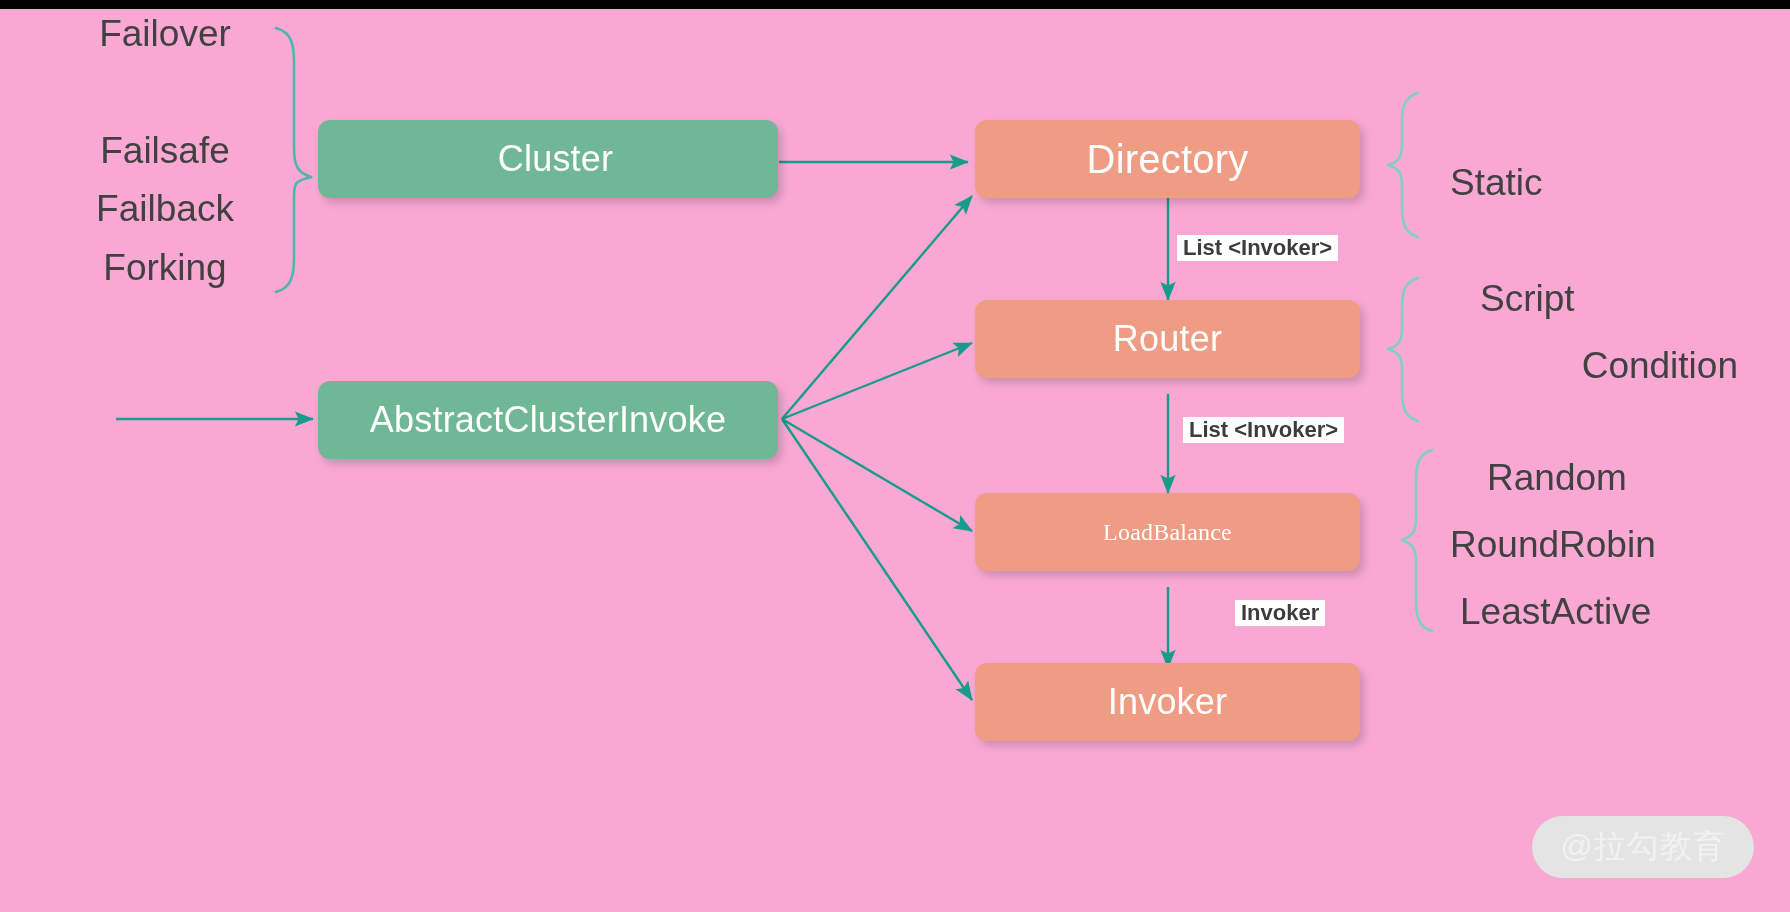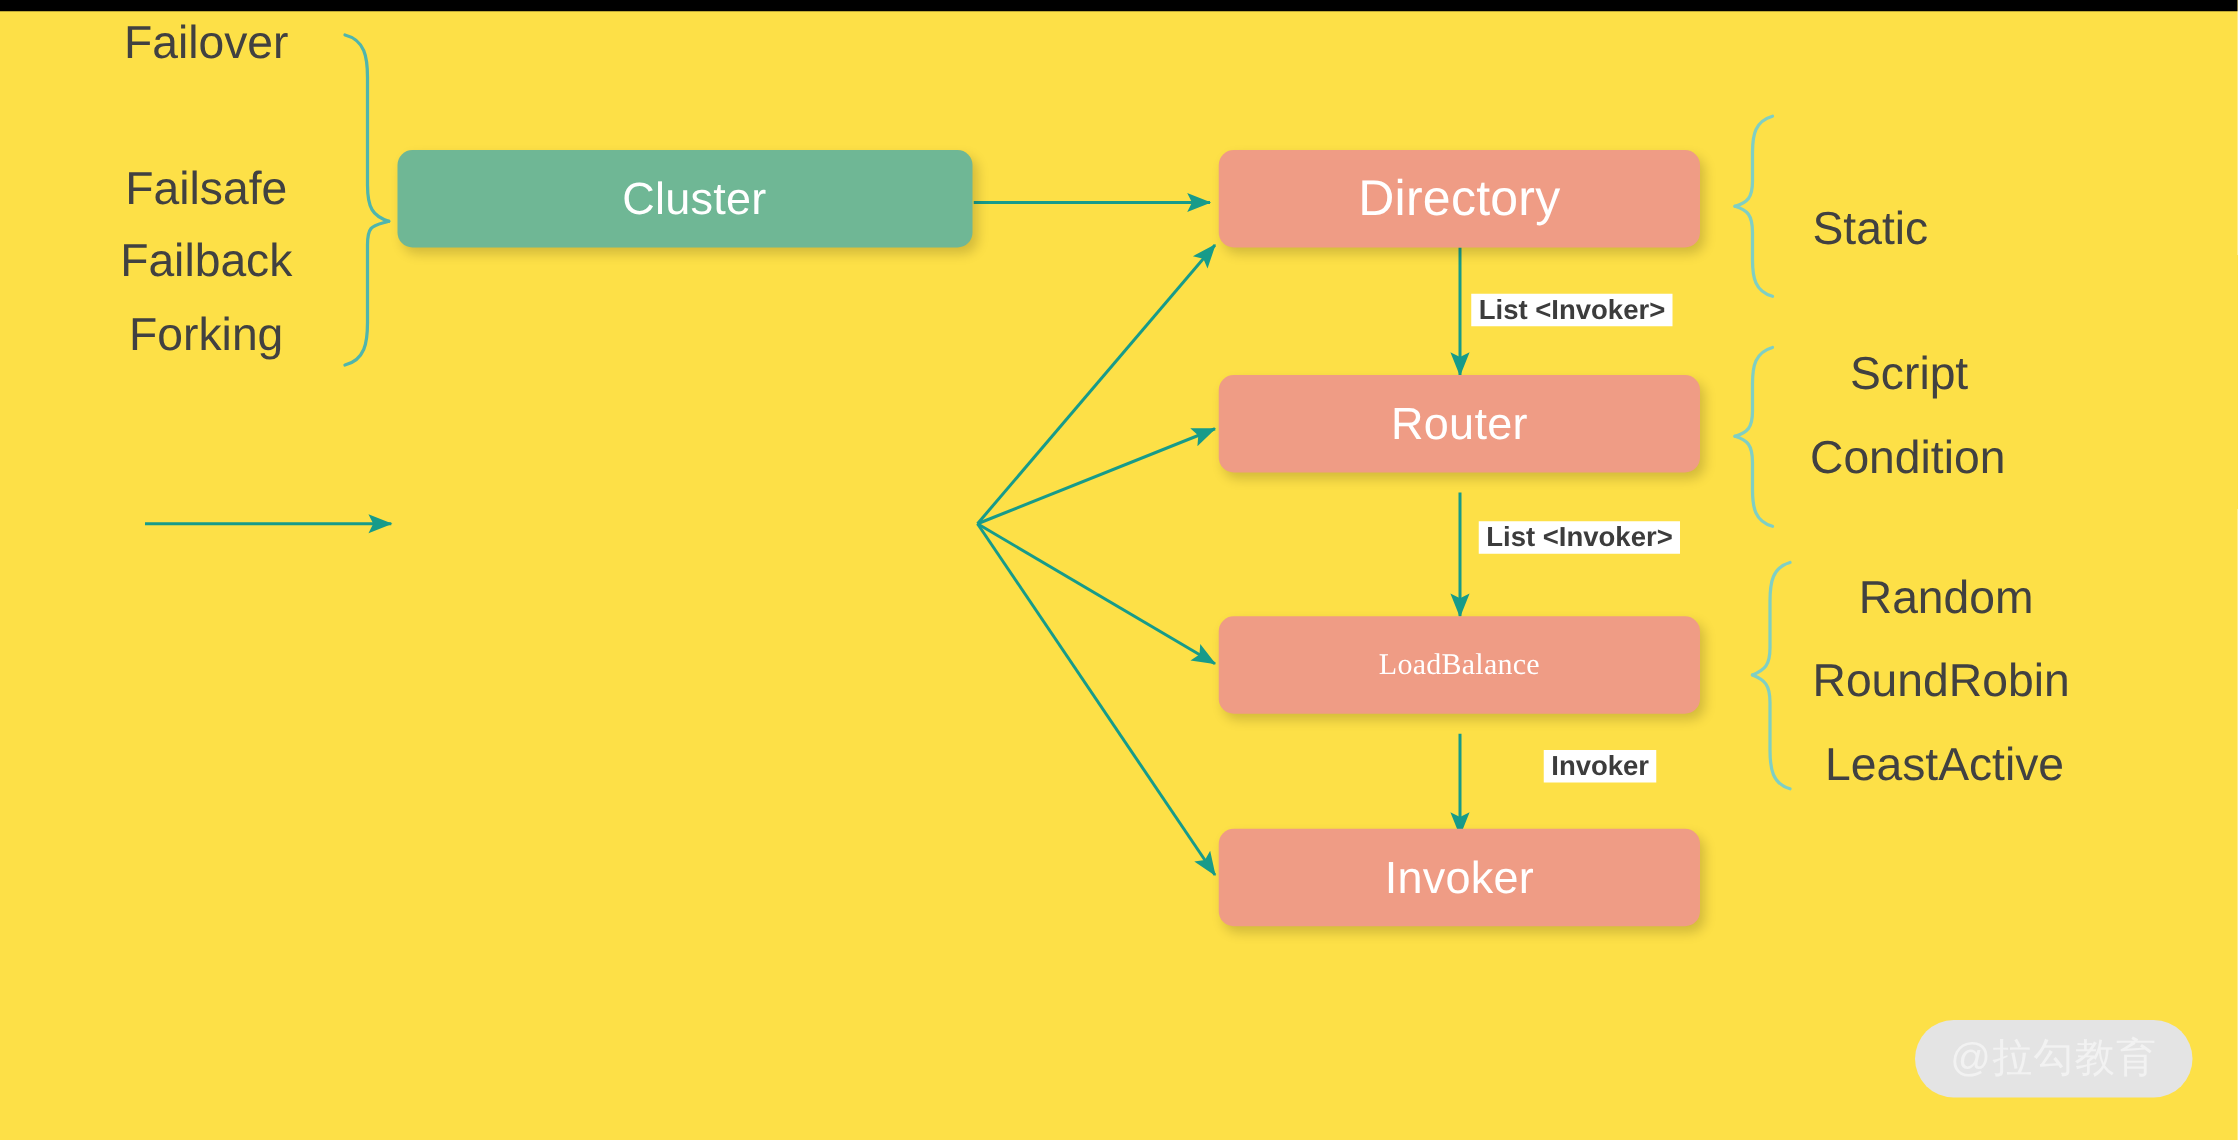--- a/index.html
+++ b/index.html
@@ -11,21 +11,21 @@
     font-family: "Liberation Sans", "DejaVu Sans", sans-serif;
     width: 1790px;
     height: 912px;
     overflow: hidden;
     position: relative;
   }
   #stage {
     position: relative;
     width: 1790px;
     height: 912px;
-    background: #fde047;
+    background: #f9a8d4;
   }
   .topbar {
     position: absolute;
     left: 0; top: 0;
     width: 1790px;
     height: 9px;
     background: #000000;
   }
   svg.layer {
     position: absolute;
@@ -134,20 +134,23 @@
 
   <div class="side-label" style="left:60px; top:13px; width:210px;">Failover</div>
   <div class="side-label" style="left:60px; top:130px; width:210px;">Failsafe</div>
   <div class="side-label" style="left:60px; top:188px; width:210px;">Failback</div>
   <div class="side-label" style="left:60px; top:247px; width:210px;">Forking</div>
 
   <div class="node green" style="left:318px; top:120px; width:460px; height:78px;">
     <span class="node-label" style="font-size:36px;margin-left:15px;">Cluster</span>
   </div>
 
+  <div class="node green" style="left:318px; top:381px; width:460px; height:78px;">
+    <span class="node-label" style="font-size:36px;">AbstractClusterInvoke</span>
+  </div>
 
   <div class="node orange" style="left:975px; top:120px; width:385px; height:78px;">
     <span class="node-label" style="font-size:40px;">Directory</span>
   </div>
 
   <div class="node orange" style="left:975px; top:300px; width:385px; height:78px;">
     <span class="node-label" style="font-size:36px;">Router</span>
   </div>
 
   <div class="node orange" style="left:975px; top:493px; width:385px; height:78px;">
@@ -158,21 +161,21 @@
     <span class="node-label" style="font-size:36px;">Invoker</span>
   </div>
 
   <div class="edge-label" style="left:1177px; top:235px;">List &lt;Invoker&gt;</div>
   <div class="edge-label" style="left:1183px; top:417px;">List &lt;Invoker&gt;</div>
   <div class="edge-label" style="left:1235px; top:600px;">Invoker</div>
 
   <div class="side-label" style="left:1450px; top:162px; width:290px; text-align:left;">Static</div>
 
   <div class="side-label" style="left:1480px; top:278px; width:290px; text-align:left;">Script</div>
-  <div class="side-label" style="left:1448px; top:345px; width:290px; text-align:left;">Condition</div>
+  <div class="side-label" style="left:1448px; top:345px; width:290px; text-align:right;">Condition</div>
 
   <div class="side-label" style="left:1487px; top:457px; width:290px; text-align:left;">Random</div>
   <div class="side-label" style="left:1450px; top:524px; width:300px; text-align:left;">RoundRobin</div>
   <div class="side-label" style="left:1460px; top:591px; width:300px; text-align:left;">LeastActive</div>
 
   <div class="watermark">
     <span>@拉勾教育</span>
   </div>
 
 </div>

